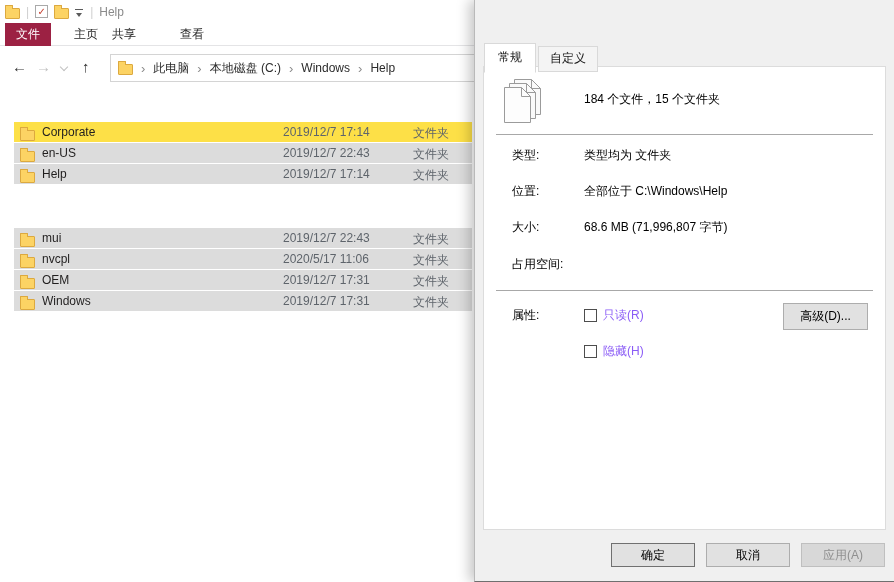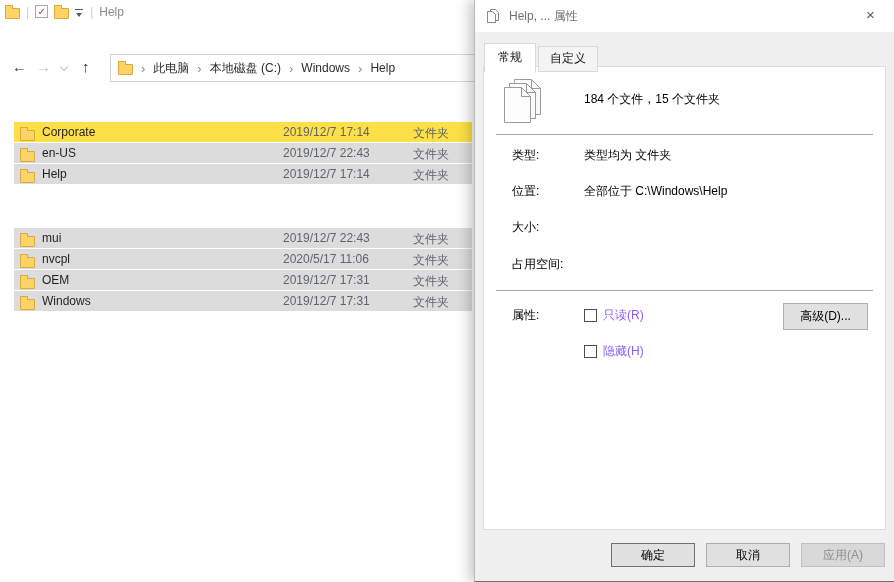--- a/index.html
+++ b/index.html
@@ -121,20 +121,26 @@
   <div class="titlebar">
     <span class="folder-ico"></span>
     <span class="qat-sep">|</span>
     <span class="qat-check" style="color: rgb(196, 60, 44);">✓</span>
     <span class="folder-ico"></span>
     <span class="qat-drop"></span>
     <span class="qat-sep">|</span>
     <span class="win-title">Help</span>
   </div>
 
+  <div class="ribbon">
+    <div class="tab-file" style="background: rgb(156, 33, 67);">文件</div>
+    <div class="ribbon-tab t1">主页</div>
+    <div class="ribbon-tab t2">共享</div>
+    <div class="ribbon-tab t3">查看</div>
+  </div>
 
   <div class="navbar">
     <span class="nav-arrow nav-back">←</span>
     <span class="nav-arrow nav-fwd dis">→</span>
     <span class="nav-chev"></span>
     <span class="nav-arrow nav-up">↑</span>
 
     <div class="addrbox">
       <span class="folder-ico"></span>
       <span class="crumb-chev">›</span>
@@ -190,28 +196,20 @@
       <span class="folder-ico fico"></span>
       <span class="cell c-name">Windows</span>
       <span class="cell c-date">2019/12/7 17:31</span>
       <span class="cell c-type">文件夹</span>
     </div>
   </div>
 </div>
 
 <div class="dialog">
 
-  <div class="dlg-titlebar">
-    <svg width="16" height="16" viewBox="0 0 16 16">
-      <path d="M5.5 1.5 h5 l3 3 v8 h-8 z" fill="#fff" stroke="#8a8a8a"></path>
-      <path d="M2.5 3.5 h5 l3 3 v8 h-8 z" fill="#fff" stroke="#8a8a8a"></path>
-    </svg>
-    <span class="dlg-title">Help, ... 属性</span>
-    <span class="dlg-close">×</span>
-  </div>
 
   <div class="dlg-tabs">
     <div class="dlg-tab active">常规</div>
     <div class="dlg-tab">自定义</div>
   </div>
 
   <div class="dlg-page">
 
     <svg class="pages-ico" width="46" height="52" viewBox="0 0 46 52">
       <path d="M14.5 2.5 h17 l9 9 v26 h-26 z" fill="#fafafa" stroke="#9b9b9b"></path>
@@ -225,20 +223,21 @@
 
     <div class="psep sep1"></div>
 
     <span class="fld-label fy0">类型:</span>
     <span class="fld-value fy0">类型均为 文件夹</span>
 
     <span class="fld-label fy1">位置:</span>
     <span class="fld-value fy1">全部位于 C:\Windows\Help</span>
 
     <span class="fld-label fy2">大小:</span>
+    <span class="fld-value fy2">68.6 MB (71,996,807 字节)</span>
 
     <span class="fld-label fy3">占用空间:</span>
 
     <div class="psep sep2"></div>
 
     <span class="fld-label ay0">属性:</span>
 
     <div class="chkrow ay0">
       <span class="chkbox"></span>
       <span class="chklabel">只读(R)</span>

